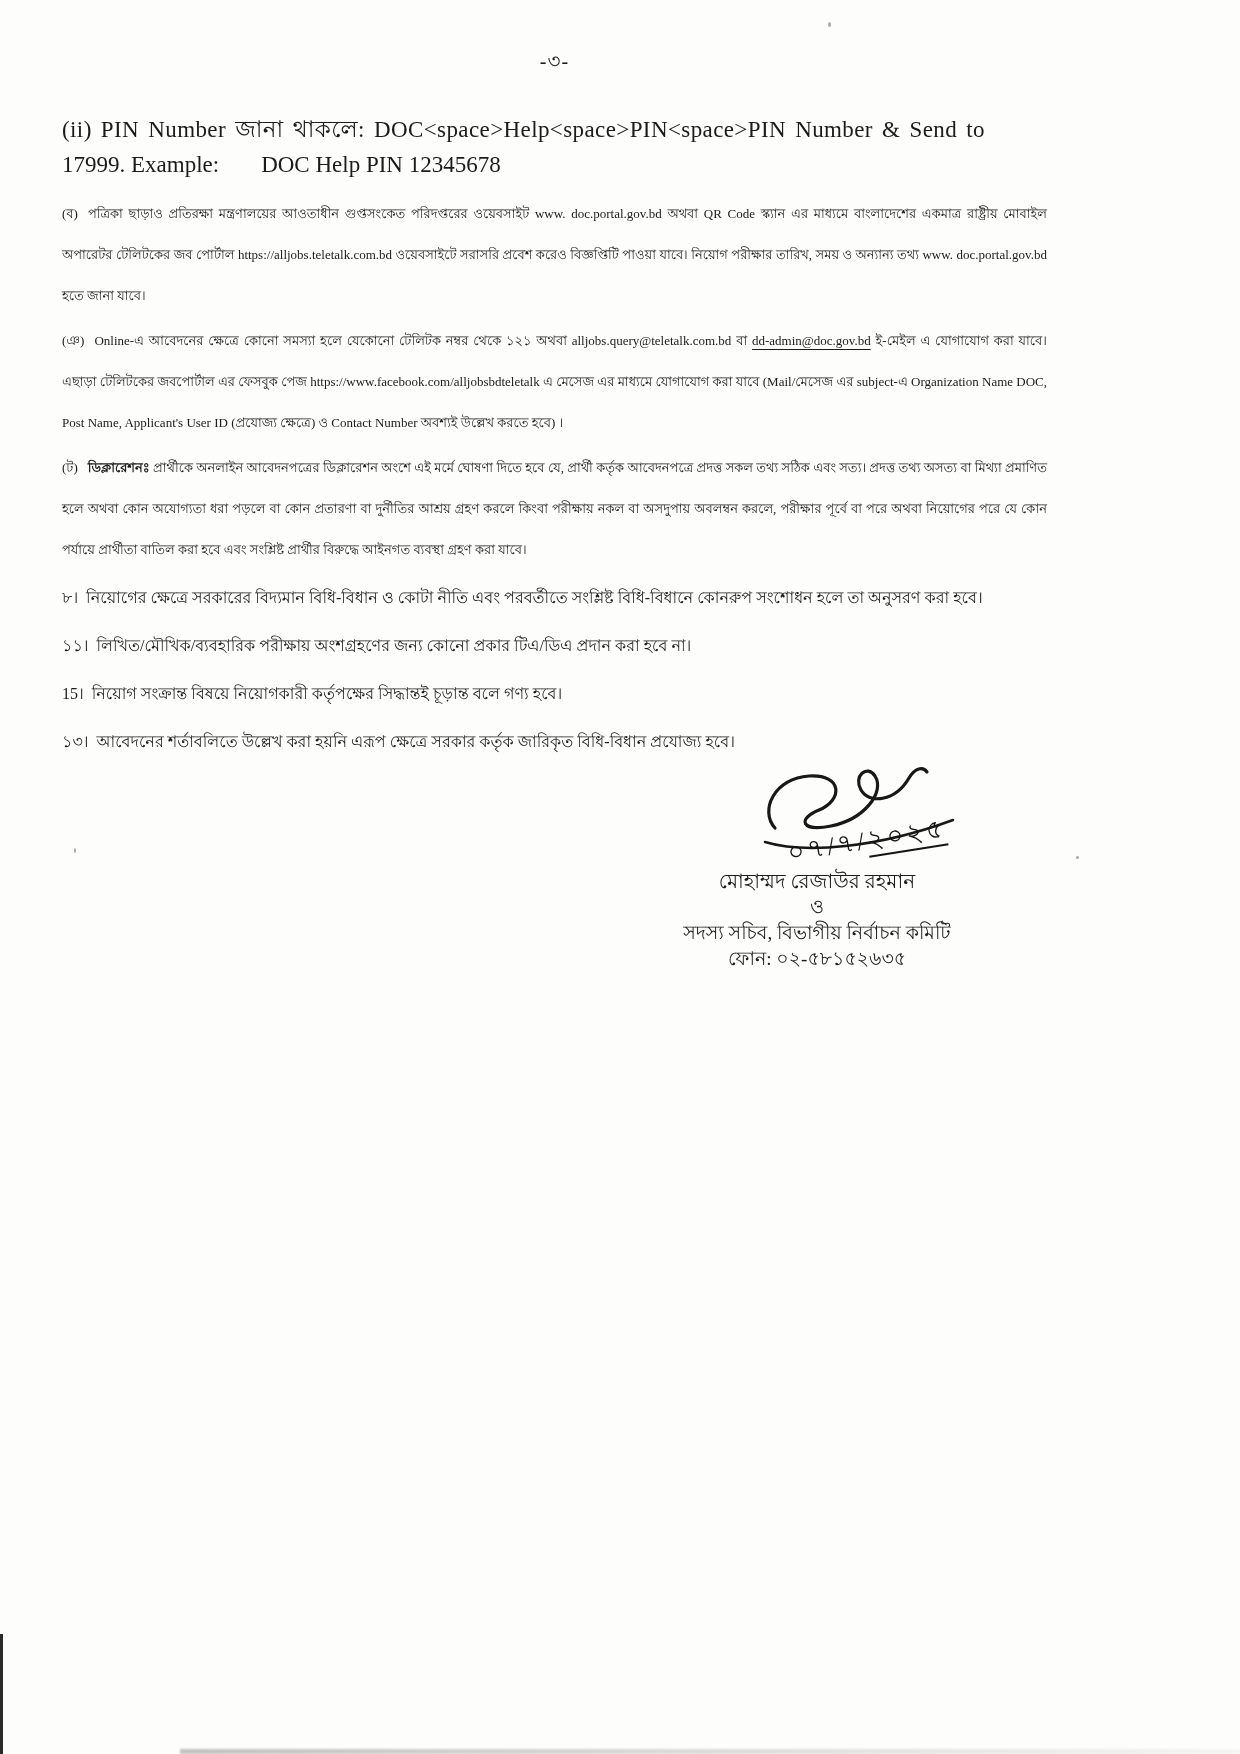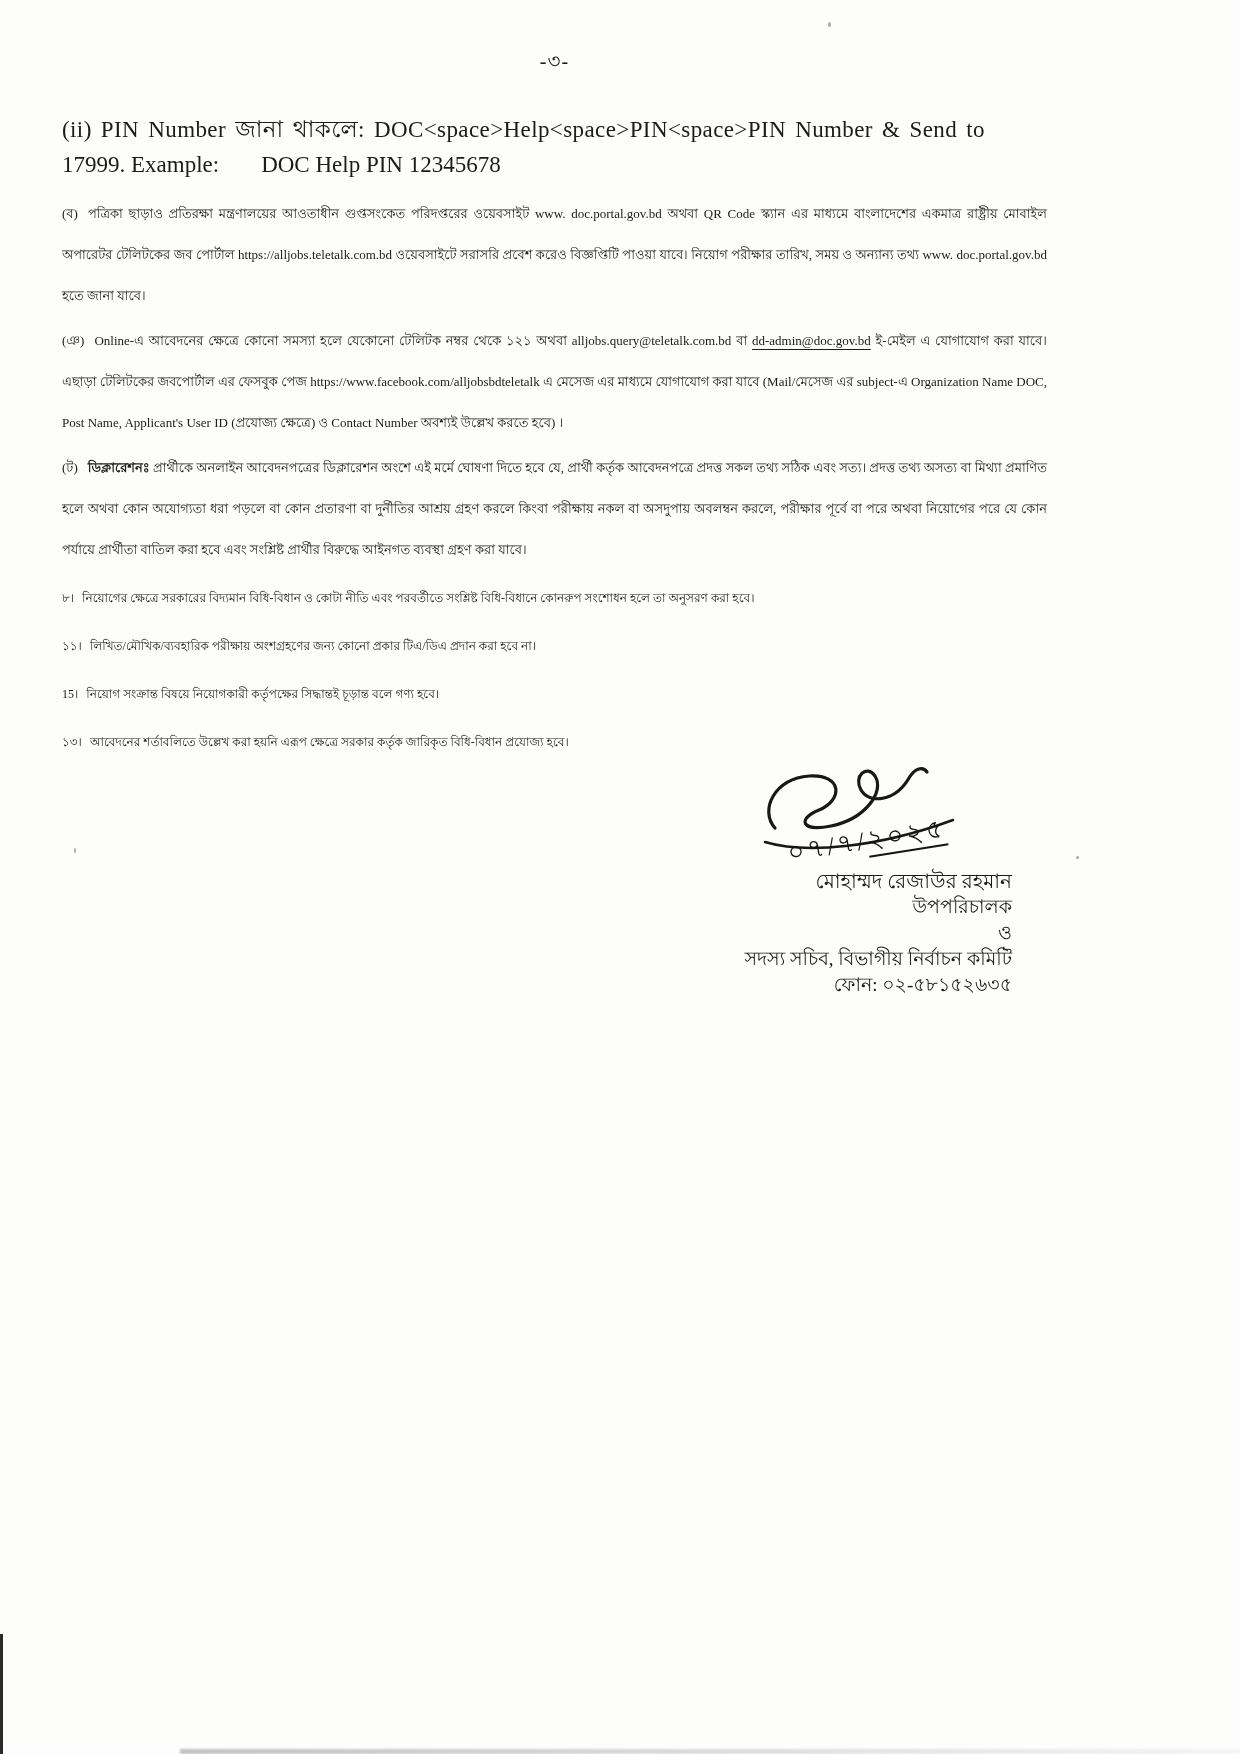--- a/index.html
+++ b/index.html
@@ -38,21 +38,21 @@
   p.bn{
     font-size:13px;
     line-height:41px;
     text-align:justify;
     margin:0 0 4px 0;
   }
   p.bn .marker{margin-right:10px;}
   .u{text-decoration:underline;text-underline-offset:4px;}
   .b{font-weight:bold;}
   .item{
-    font-size:12px;
+    font-size:16px;
     line-height:40px;
     margin:8px 0 6px 0;
     padding-left:30px;
     text-indent:-30px;
     text-align:justify;
   }
   .item .num{margin-right:8px;}
   .sig-wrap{
     position:relative;
     height:260px;
@@ -68,21 +68,21 @@
     transform:rotate(-9deg);
     font-size:26px;
     letter-spacing:3px;
     color:#141414;
   }
   .sig-date .yr{border-bottom:2px solid #141414;padding-bottom:1px;}
   .sig-block{
     position:absolute;
     left:560px; top:100px;
     width:390px;
-    text-align:right;
+    text-align:center;
     font-size:19px;
     line-height:26px;
   }
   .sig-block .name{font-size:20px;}
   
   .edge-left{
     position:absolute;
     left:0; top:1634px;
     width:3px; height:120px;
     background:#2a2a2a;
@@ -139,21 +139,20 @@
   <div class="sig-wrap">
     <svg class="sig-scribble" width="220" height="100" viewBox="0 0 220 100">
       <path d="M18,66 C2,48 18,16 52,14 C86,12 86,38 62,48 C40,57 44,70 74,64 C108,57 128,30 118,14 C110,2 96,14 104,28 C112,42 138,40 152,16 C158,6 166,4 170,10" fill="none" stroke="#181818" stroke-width="3.2" stroke-linecap="round"></path>
       <path d="M8,80 C48,92 120,86 196,58" fill="none" stroke="#181818" stroke-width="2.6" stroke-linecap="round"></path>
     </svg>
     <div class="sig-date">
       <span>০৭/৭/</span><span class="yr">২০২৫</span>
     </div>
     <div class="sig-block">
       <div class="name">মোহাম্মদ রেজাউর রহমান</div>
-      <div>উপপরিচালক</div>
       <div>ও</div>
       <div>সদস্য সচিব, বিভাগীয় নির্বাচন কমিটি</div>
       <div>ফোন: ০২-৫৮১৫২৬৩৫</div>
     </div>
   </div>
 
 </div>
 
 <div class="edge-left"></div>
 <div class="bottom-smudge"></div>

